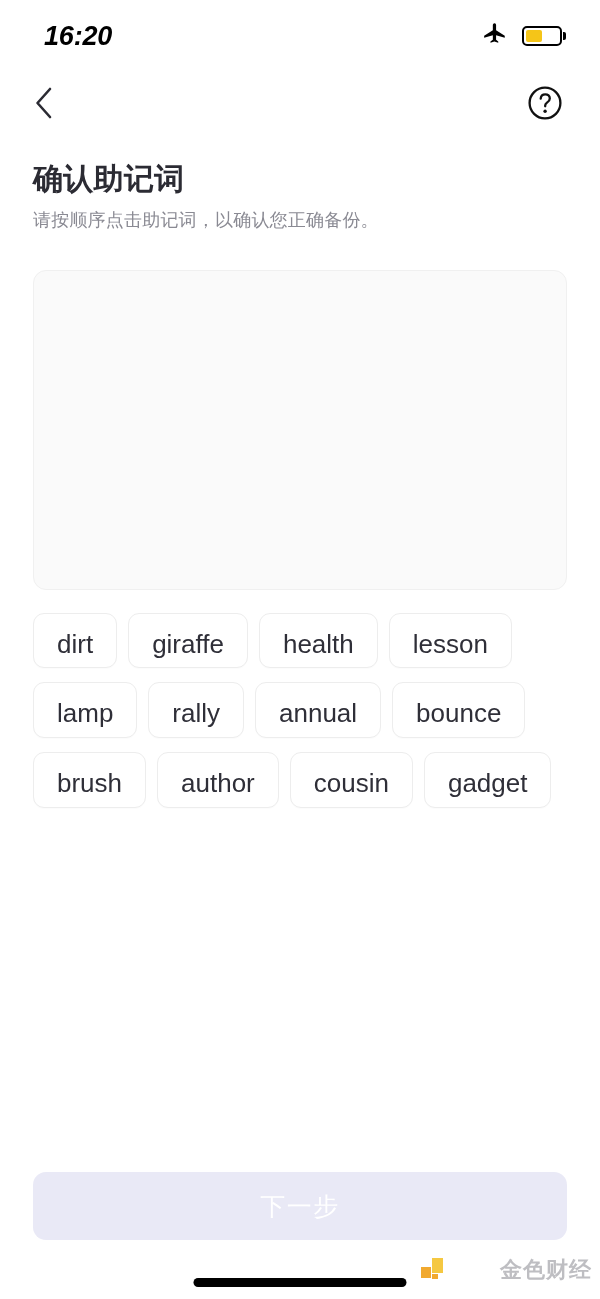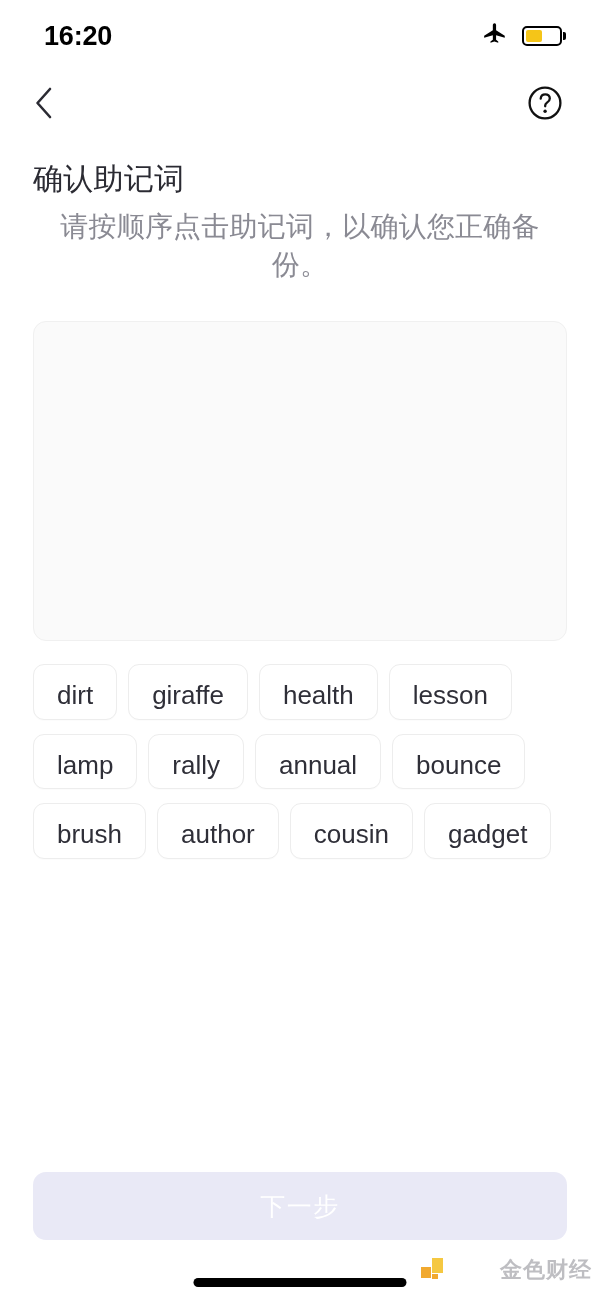--- a/index.html
+++ b/index.html
@@ -17,20 +17,21 @@
     -webkit-font-smoothing: antialiased;
   }
 
   
   .status-bar {
     height: 72px;
     display: flex;
     align-items: center;
     justify-content: space-between;
     padding: 0 38px 0 44px;
+    font-style: italic;
   }
   .status-time {
     font-size: 27px;
     font-weight: bold;
     color: #000000;
     letter-spacing: -0.2px;
   }
   .status-right {
     display: flex;
     align-items: center;
@@ -87,32 +88,31 @@
     justify-content: center;
     cursor: pointer;
   }
 
   
   .heading-block {
     padding: 22px 33px 0 33px;
   }
   .page-title {
     font-size: 30px;
-    font-weight: normal;
+    font-weight: bold;
     color: #2b2b33;
     line-height: 1.28;
     letter-spacing: 0.3px;
   }
   .page-subtitle {
     margin-top: 10px;
-    font-size: 28px;
+    font-size: 18px;
     color: #8a8a93;
     line-height: 1.35;
     letter-spacing: 0.2px;
-    text-align: center;
   }
 
   
   .answer-box {
     margin: 37px 33px 0 33px;
     height: 320px;
     background: #fafafa;
     border: 1px solid #f0f0f0;
     border-radius: 13px;
     display: flex;

